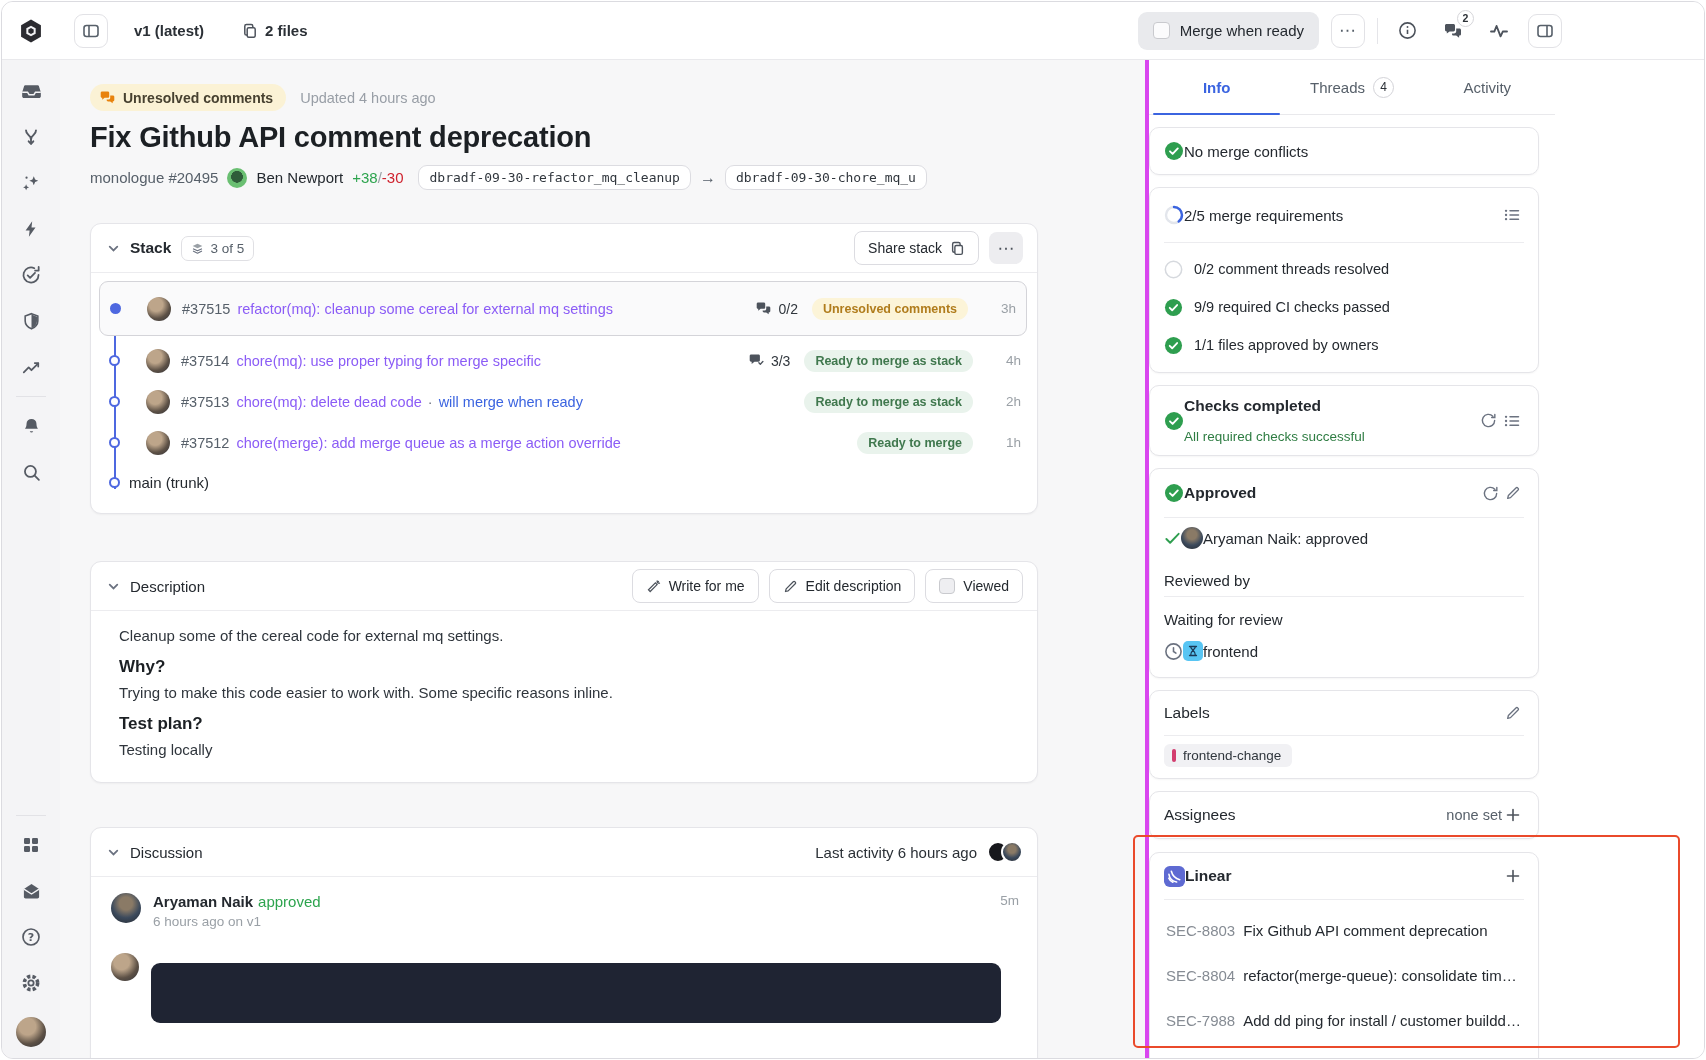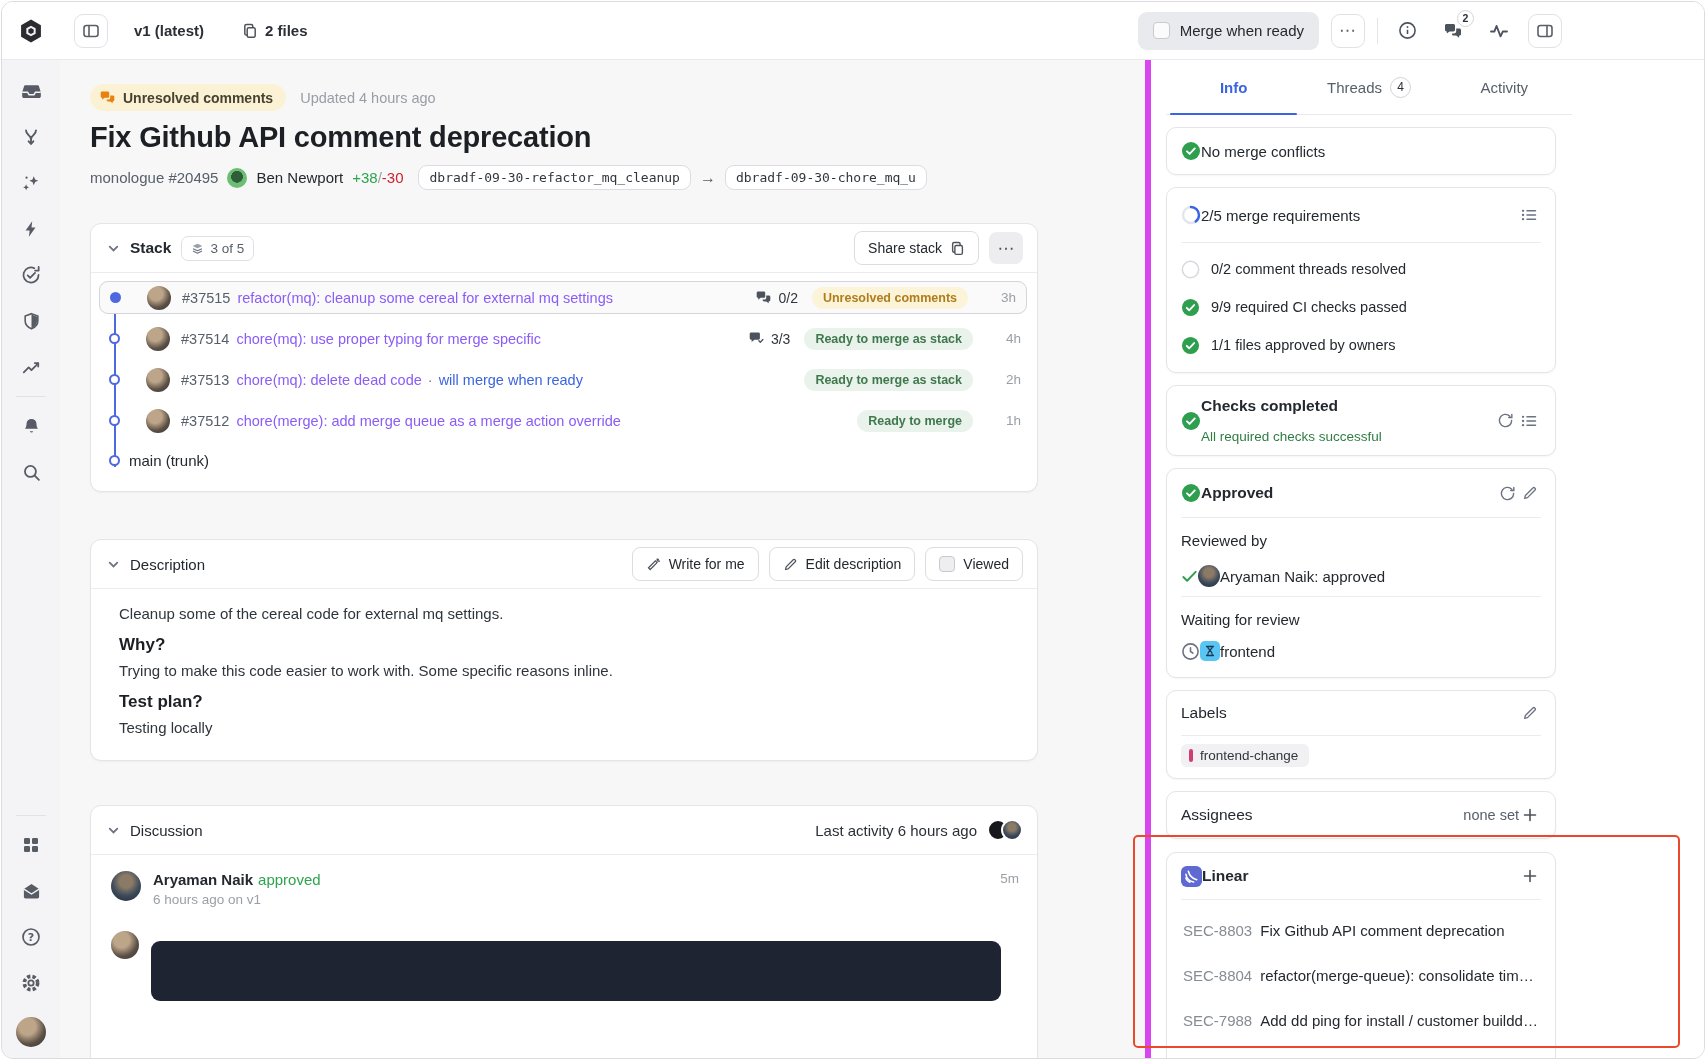--- a/index.html
+++ b/index.html
@@ -47,21 +47,21 @@
   .hdiv{height:1px;background:#ececef}
   .headtitle{font-size:15.5px;font-weight:700;color:#24292f}
   .chev{color:#6b7280;cursor:pointer;display:flex}
   .countchip{display:inline-flex;align-items:center;gap:6px;border:1px solid #e0e0e4;border-radius:7px;padding:4px 9px;font-size:13.5px;color:#57606a}
   .whitebtn{height:34px;background:#fff;border:1px solid #dcdce1;border-radius:8px;display:inline-flex;align-items:center;gap:8px;padding:0 13px;font-size:14px;font-weight:500;color:#24292f;cursor:pointer;font-family:inherit}
   .graybtn{width:34px;height:32px;background:#ededf0;border:none;border-radius:8px;display:flex;align-items:center;justify-content:center;color:#4d535c;font-size:17px;cursor:pointer}
   
   .rows{position:relative;padding:6px 0 12px}
   .rail{position:absolute;left:23px;top:18px;bottom:24px;width:2px;background:#4e68e0}
   .srow{position:relative;display:flex;align-items:center;height:41px;padding:0 16px 0 18px;font-size:14.5px;cursor:pointer}
-  .srow.sel{height:33px;margin:2px 10px 4px 8px;border:1px solid #d4d4d9;border-radius:9px;background:#fafafb;padding:0 10px}
+  .srow.sel{height:55px;margin:2px 10px 4px 8px;border:1px solid #d4d4d9;border-radius:9px;background:#fafafb;padding:0 10px}
   .dot{width:11px;height:11px;border-radius:50%;flex:none;margin-right:26px}
   .dot.filled{background:#4e68e0}
   .dot.hollow{background:#fff;border:2px solid #4e68e0}
   .srow .av{width:24px;height:24px;margin-right:11px}
   .rid{color:#57606a;margin-right:7px;white-space:nowrap}
   .rtitle{color:#8b5cf6;white-space:nowrap}
   .rlink{color:#3b64e0;margin-left:6px;white-space:nowrap;cursor:pointer}
   .rgrow{flex:1}
   .ccount{display:flex;align-items:center;gap:6px;color:#30363d;font-size:14px;margin-right:14px}
   .badge{border-radius:999px;padding:4px 11px;font-size:12.5px;font-weight:700;white-space:nowrap}
@@ -79,21 +79,21 @@
   .avstack{display:flex}
   .avstack .av{width:22px;height:22px;border:2px solid #fff}
   .avstack .av+.av{margin-left:-8px}
   .comment{display:flex;padding:16px 18px 0 20px;gap:12px}
   .cname{font-size:15px;font-weight:700;color:#24292f}
   .capproved{color:#2da44e;font-weight:500;margin-left:5px}
   .cmeta{font-size:13.5px;color:#9aa0a6;margin-top:3px}
   .cage{margin-left:auto;color:#9aa0a6;font-size:13.5px}
   .codebar{flex:1;height:60px;background:#1f2433;border-radius:9px;margin:10px 18px 0 0}
   
-  .panel{flex:1;background:#fff;border-left:6px solid #d946ef;padding-left:15px;overflow:hidden}
+  .panel{flex:1;background:#fff;border-left:4px solid #d946ef;overflow:hidden}
   .tabs{width:406px;height:55px;display:flex;border-bottom:1px solid #e9e9ec}
   .tab{flex:1;display:flex;align-items:center;justify-content:center;gap:8px;font-size:15px;color:#57606a;cursor:pointer;position:relative;font-weight:500}
   .tab.active{color:#3b64e0;font-weight:700}
   .tab.active::after{content:"";position:absolute;left:4px;right:4px;bottom:-1px;height:2.5px;background:#3b64e0;border-radius:2px}
   .tbadge{width:21px;height:21px;border:1px solid #d3d3d8;border-radius:50%;font-size:12px;color:#2b3036;display:flex;align-items:center;justify-content:center}
   .pcard{width:390px;background:#fff;border:1px solid #e5e5e9;border-radius:10px;margin-top:12px;box-shadow:0 1px 2px rgba(20,20,30,.04)}
   .prow{display:flex;align-items:center;padding:0 14px;font-size:15px;color:#24292f}
   .pbold{font-weight:700;font-size:15.5px}
   .pgrow{flex:1}
   .subgreen{font-size:13.5px;color:#2f7d43;margin-top:14px}
@@ -625,32 +625,32 @@
             </button>
           <button class="icbtn">
               <span>
                 <svg width="16" height="16" viewBox="0 0 18 18" fill="none" stroke="#6b7280" stroke-width="1.5" stroke-linejoin="round">
                   <path d="M3 15l.8-3.2 8.5-8.5c.6-.6 1.5-.6 2 0l.4.4c.6.6.6 1.5 0 2l-8.5 8.5z"></path>
                 </svg>
               </span>
             </button>
         </div>
         <div class="pdiv"></div>
+        <div class="prow" style="height:40px">
+          <span>
+              <svg width="17" height="17" viewBox="0 0 18 18" fill="none" stroke="#2e9e4f" stroke-width="2" stroke-linecap="round" stroke-linejoin="round">
+                <path d="M2.5 9.5l4 4L15.5 4"></path>
+              </svg>
+            </span>
+          <span class="av av-blue" style="width:22px;height:22px"></span>
+          <span>Aryaman Naik: approved</span>
+        </div>
         <div class="prow" style="height:38px;padding-top:6px">
             <span>Reviewed by</span>
           </div>
-        <div class="prow" style="height:40px">
-          <span>
-              <svg width="17" height="17" viewBox="0 0 18 18" fill="none" stroke="#2e9e4f" stroke-width="2" stroke-linecap="round" stroke-linejoin="round">
-                <path d="M2.5 9.5l4 4L15.5 4"></path>
-              </svg>
-            </span>
-          <span class="av av-blue" style="width:22px;height:22px"></span>
-          <span>Aryaman Naik: approved</span>
-        </div>
         <div class="pdiv"></div>
         <div class="prow" style="height:38px;padding-top:6px">
             <span>Waiting for review</span>
           </div>
         <div class="prow" style="height:42px;padding-bottom:10px">
           <span>
               <svg width="19" height="19" viewBox="0 0 18 18" fill="none" stroke="#6b7280" stroke-width="1.5" stroke-linecap="round">
                 <circle cx="9" cy="9" r="7.2"></circle>
                 <path d="M9 5.4V9l2.3 1.5"></path>
               </svg>

